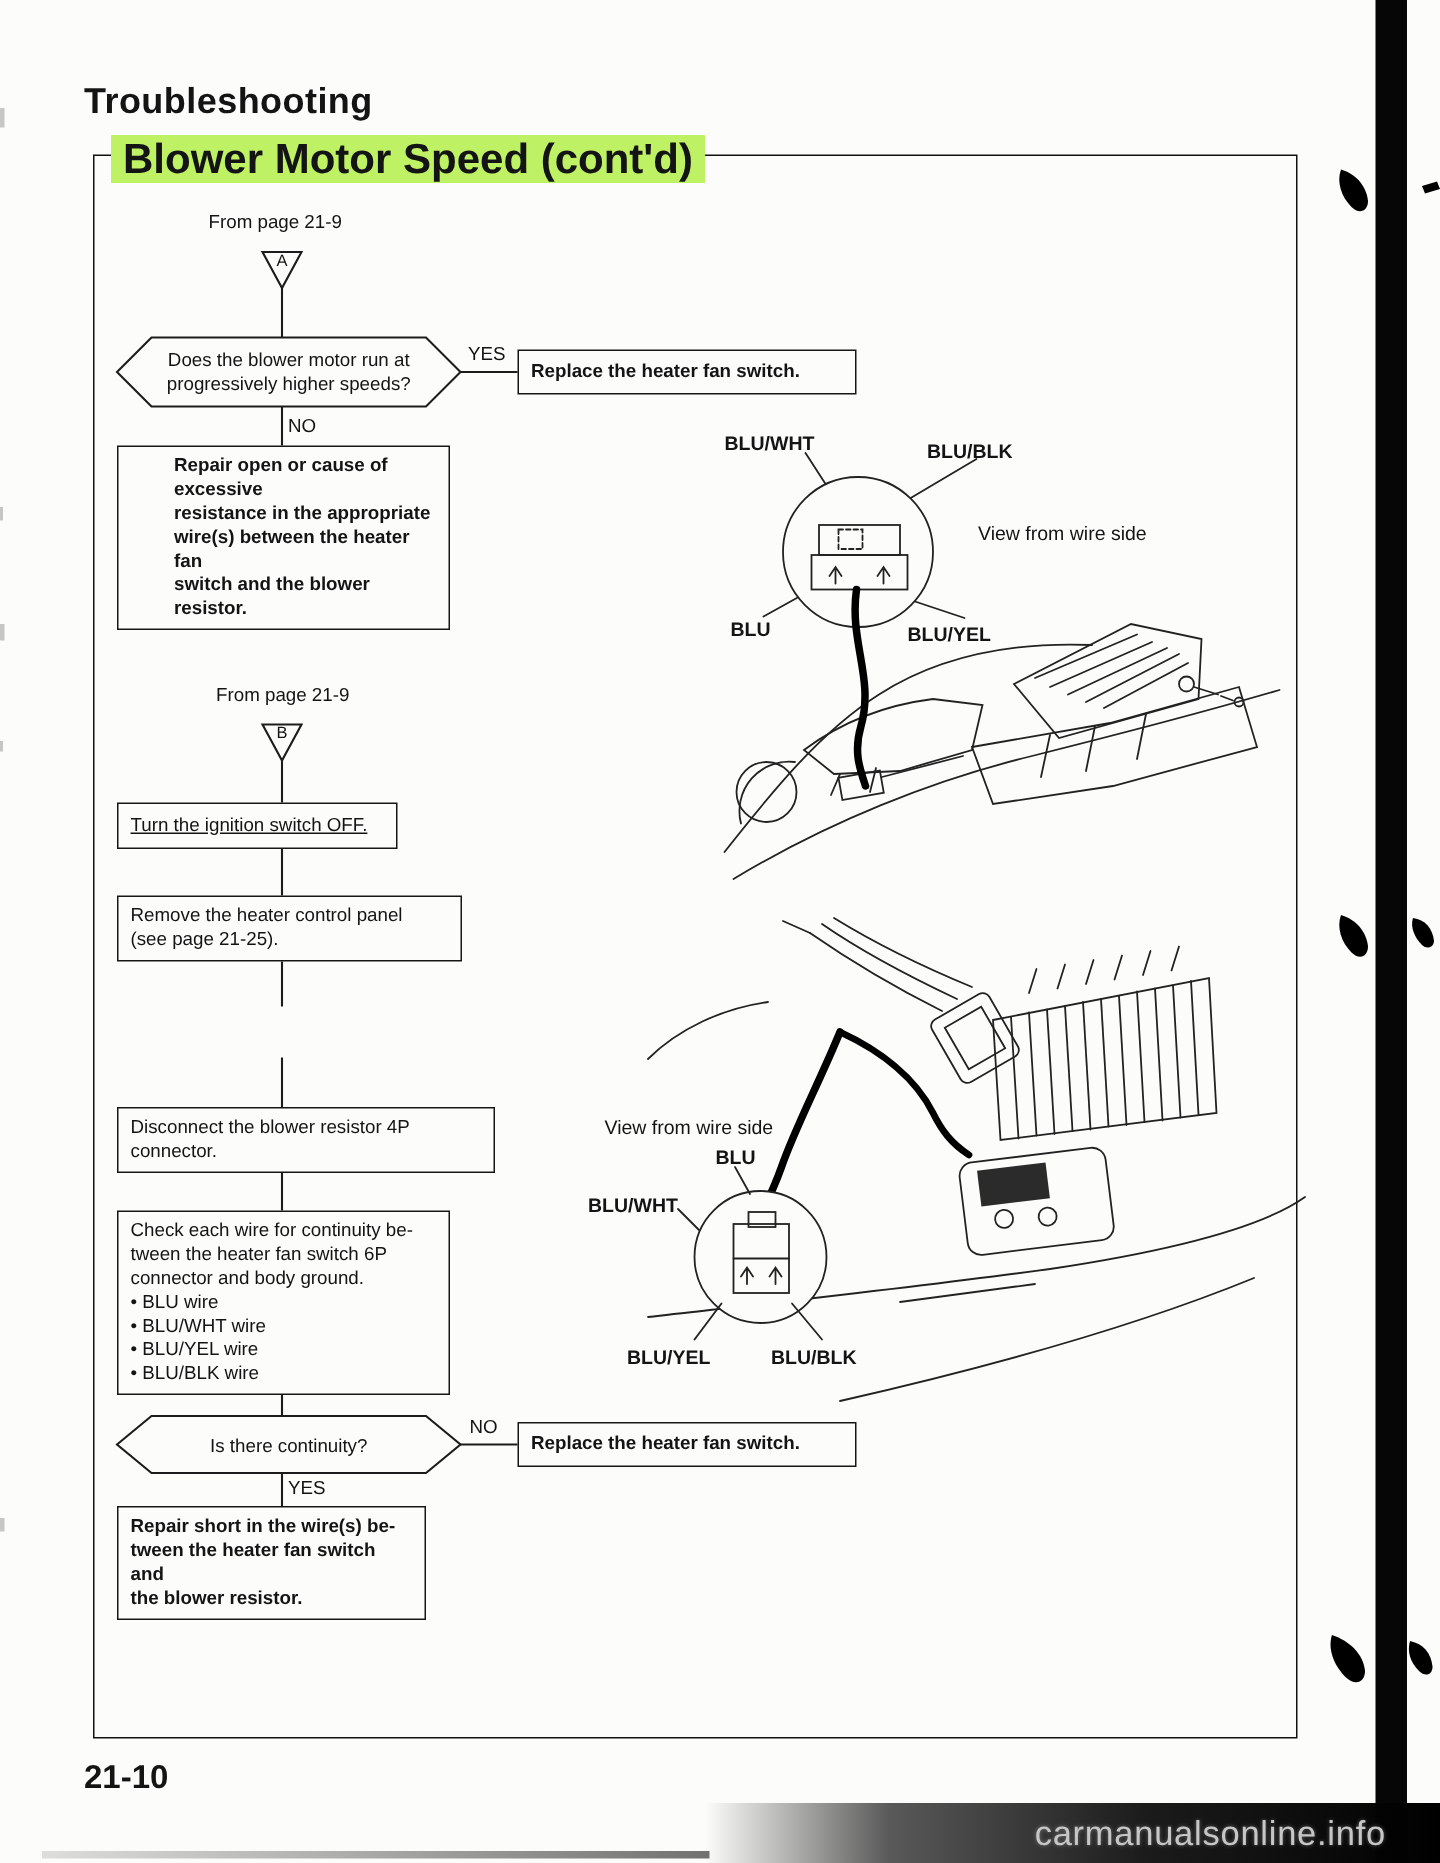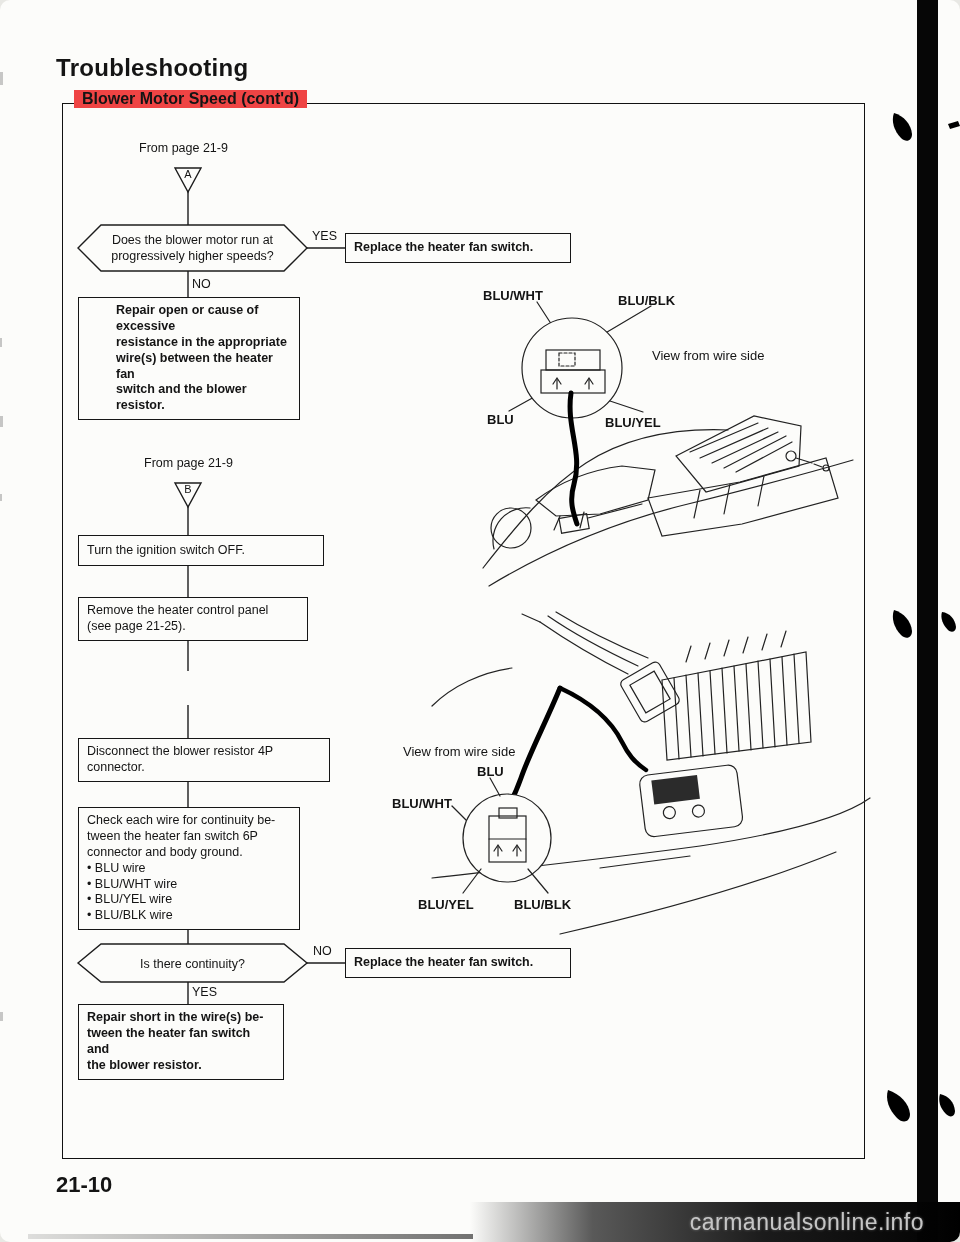--- a/index.html
+++ b/index.html
@@ -1,25 +1,24 @@
 <!DOCTYPE html>
 <html><head>
 <meta charset="utf-8">
 <style>
   * { margin:0; padding:0; box-sizing:border-box; }
   html,body { background:#e8e8e4; }
   .page {
     position:relative; width:960px; height:1242px; margin:0 auto;
     background:#fcfcfa; font-family:"Liberation Sans", sans-serif; color:#141414;
     overflow:hidden;
-    border-radius:10px;
   }
   .doc-title { position:absolute; left:56px; top:54px; font-size:24px; font-weight:700; letter-spacing:0.3px; z-index:4; }
   .frame { position:absolute; left:62px; top:103px; width:803px; height:1056px; border:1.6px solid #111; z-index:1; }
-  .section-title { position:absolute; left:74px; top:90px; z-index:4; background:#ef4444; padding:0 8px; font-size:16px; font-weight:700; }
+  .section-title { position:absolute; left:74px; top:90px; z-index:4; background:#bef264; padding:0 8px; font-size:28px; font-weight:700; }
   svg.layer { position:absolute; left:0; top:0; z-index:2; }
   .fbox {
     position:absolute; border:1.5px solid #161616; background:#fcfcfa;
     font-size:12.5px; line-height:1.27; padding:5px 8px; white-space:pre-line;
     z-index:3; color:#141414;
   }
   .fbox.bold { font-weight:700; }
   .fbox.vcenter { display:flex; align-items:center; padding-top:0; padding-bottom:0; }
   .dec-text { position:absolute; z-index:3; font-size:12.5px; text-align:center; white-space:pre-line; line-height:1.3; }
   .small-lbl { position:absolute; z-index:4; font-size:12.5px; }
@@ -187,21 +186,21 @@
   <div class="fbox bold vcenter" style="left:345px; top:233px; width:226px; height:30px;">Replace the heater fan switch.</div>
   <div class="small-lbl" style="left:192px; top:277px;">NO</div>
   <div class="fbox bold" style="left:78px; top:297px; width:222px;padding-left:37px;">Repair open or cause of excessive
 resistance in the appropriate
 wire(s) between the heater fan
 switch and the blower resistor.</div>
 
   <div class="small-lbl" style="left:144px; top:456px;">From page 21-9</div>
   <div class="conn-letter" style="left:180px; top:483px;">B</div>
 
-  <div class="fbox vcenter" style="left:78px; top:535px; width:246px; height:31px;">Turn the ignition switch OFF.</div>
+  <div class="fbox vcenter" style="left:78px; top:535px; width:187px; height:31px;text-decoration:underline;">Turn the ignition switch OFF.</div>
   <div class="fbox" style="left:78px; top:597px; width:230px;">Remove the heater control panel
 (see page 21-25).</div>
   <div class="fbox" style="left:78px; top:738px; width:252px;">Disconnect the blower resistor 4P
 connector.</div>
   <div class="fbox" style="left:78px; top:807px; width:222px;">Check each wire for continuity be-
 tween the heater fan switch 6P
 connector and body ground.
 • BLU wire
 • BLU/WHT wire
 • BLU/YEL wire

